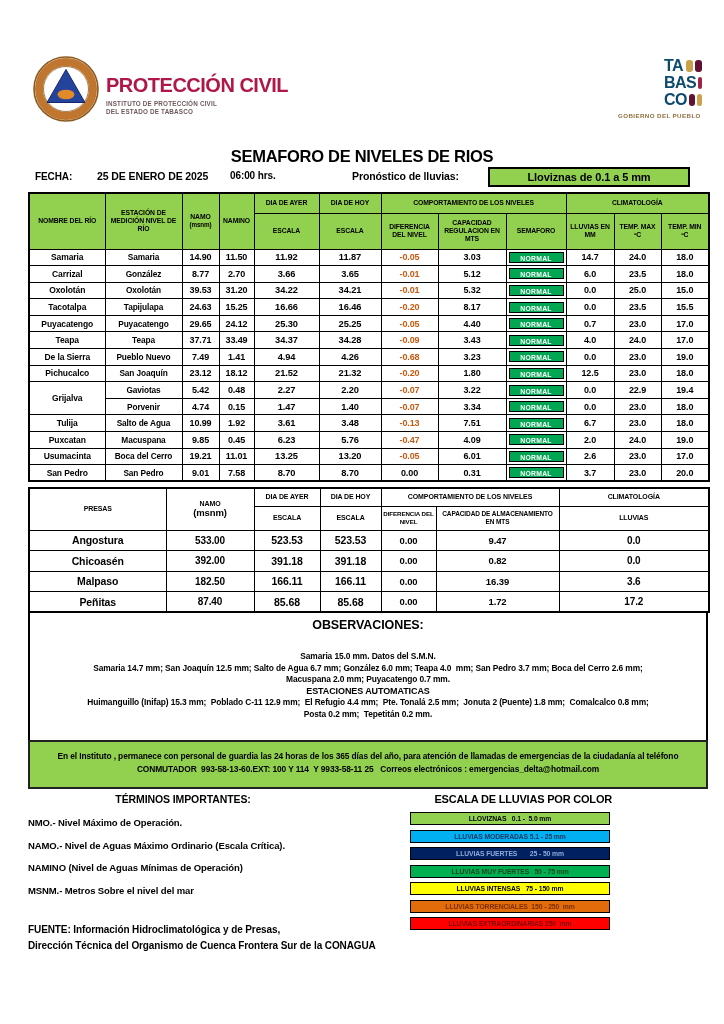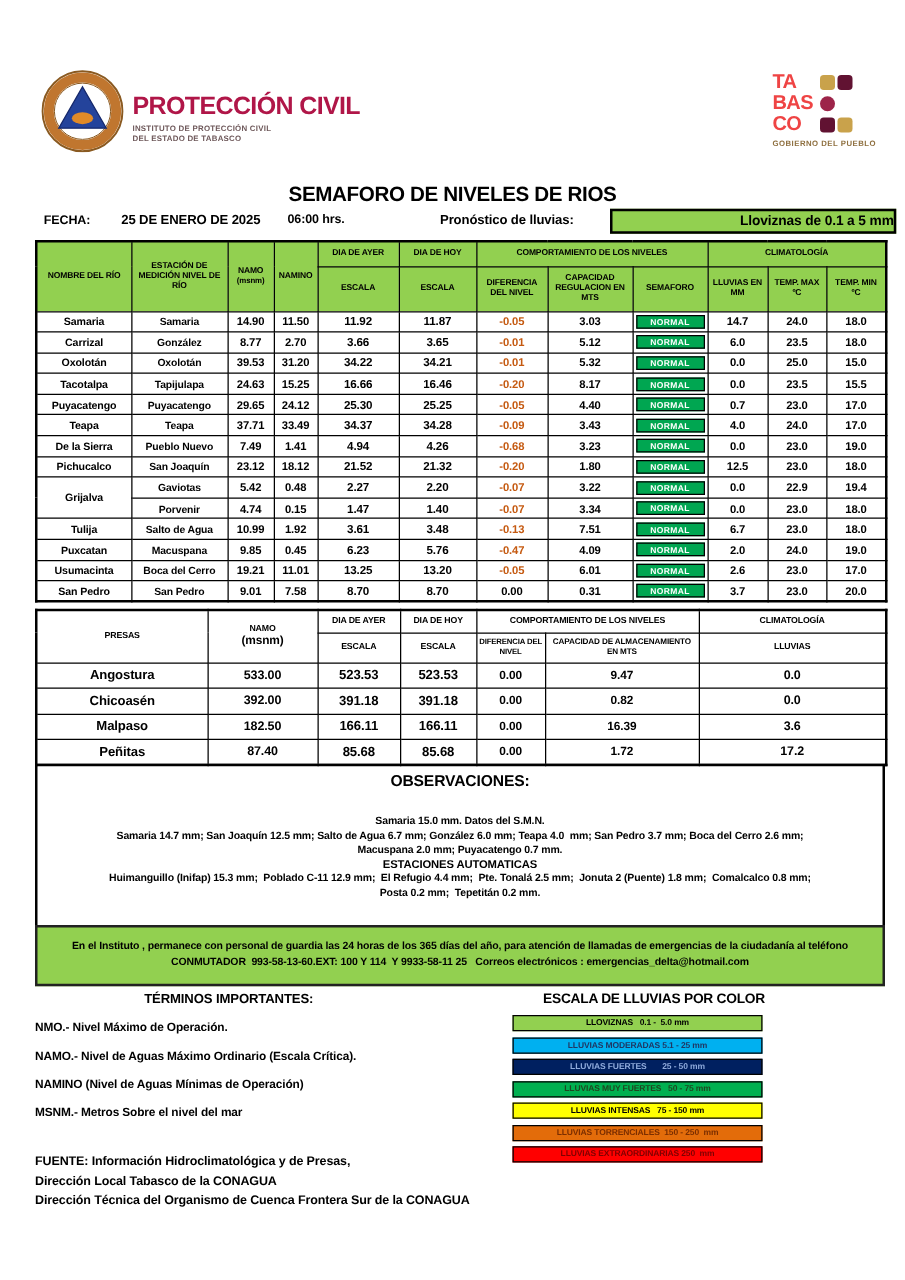--- a/index.html
+++ b/index.html
@@ -7,38 +7,38 @@
          font-family:"Liberation Sans", sans-serif; color:#000; }
   .page { position:relative; width:724px; height:1024px; background:#fff; overflow:hidden; letter-spacing:-0.1px; }
 
   
   .seal { position:absolute; left:33px; top:56px; }
   .pc-block { position:absolute; left:106px; top:74px; width:260px; }
   .pc-title { font-size:20px; font-weight:bold; color:#B01648; letter-spacing:-0.5px; }
   .pc-sub { margin-top:3px; font-size:6.3px; font-weight:bold; color:#6E585A; line-height:7.5px; letter-spacing:0.2px; }
   .tab-logo { position:absolute; left:618px; top:57px; width:84px; }
   .tab-row { display:flex; align-items:center; height:17px; }
-  .tab-txt { font-size:16px; font-weight:bold; color:#ef4444; letter-spacing:-0.5px; width:36px; }
+  .tab-txt { font-size:16px; font-weight:bold; color:#0c4a6e; letter-spacing:-0.5px; width:36px;margin-left:46px; }
   .glyph { display:inline-block; width:12px; height:12px; border-radius:3px; margin-left:2px; }
   .g-gold { background:#C9A24B; }
   .g-maroon { background:#611232; }
   .g-rose { background:#9D2449; border-radius:6px; }
   .tab-sub { margin-top:4px; font-size:6.2px; font-weight:bold; color:#8F7040; letter-spacing:0.4px; white-space:nowrap; }
 
   .doc-title { position:absolute; left:0; top:147px; width:724px; text-align:center;
                font-size:16.5px; font-weight:bold; letter-spacing:-0.3px; }
 
   
   .date-bar { position:absolute; left:0; top:167px; width:724px; height:22px; }
   .lbl-fecha { position:absolute; left:35px; top:4px; font-size:10px; font-weight:bold; }
   .val-fecha { position:absolute; left:97px; top:3px; font-size:10.5px; font-weight:bold; }
   .val-hora  { position:absolute; left:230px; top:3px; font-size:10px; font-weight:bold; }
   .lbl-pron  { position:absolute; left:352px; top:3px; font-size:10.5px; font-weight:bold; }
-  .box-pron  { position:absolute; left:488px; top:0; width:229px; height:20px; background:#92D050;
-               border:2px solid #000; text-align:right; font-size:11px; font-weight:bold; line-height:16px; }
+  .box-pron  { position:absolute; left:488px; top:0; width:202px; height:20px; background:#92D050;
+               border:2px solid #000; text-align:center; font-size:11px; font-weight:bold; line-height:16px; }
 
   
   table { border-collapse:collapse; table-layout:fixed; }
   .rivers { position:absolute; left:28px; top:192px; width:680px; border:2px solid #000; }
   .rivers th { background:#92D050; border:1px solid #000; font-size:6.8px; font-weight:bold;
                text-align:center; vertical-align:middle; padding:1px; line-height:8px; }
   .rivers td { border:1px solid #000; text-align:center; vertical-align:middle; padding:0 1px; height:16.6px; }
   .hr1 th { height:20px; }
   .hr2 th { height:36px; }
   .th-small { font-size:6.3px; }
@@ -519,17 +519,16 @@
         <div class="legend-bar" style="background: rgb(0, 32, 96); color: rgb(142, 170, 219);">LLUVIAS FUERTES       25 - 50 mm</div>
         <div class="legend-bar" style="background: rgb(0, 176, 80); color: rgb(30, 70, 32);">LLUVIAS MUY FUERTES   50 - 75 mm</div>
         <div class="legend-bar" style="background: rgb(255, 255, 0); color: rgb(0, 0, 0);">LLUVIAS INTENSAS   75 - 150 mm</div>
         <div class="legend-bar" style="background: rgb(227, 108, 10); color: rgb(123, 46, 0);">LLUVIAS TORRENCIALES  150 - 250  mm</div>
         <div class="legend-bar" style="background: rgb(255, 0, 0); color: rgb(127, 0, 0);">LLUVIAS EXTRAORDINARIAS 250  mm</div>
       </div>
   </div>
 
   <div class="fuente">
     <div>FUENTE: Información Hidroclimatológica y de Presas,</div>
-    <div>Dirección Local Tabasco de la CONAGUA</div>
     <div>Dirección Técnica del Organismo de Cuenca Frontera Sur de la CONAGUA</div>
   </div>
 
 </div>
 
 </body></html>

